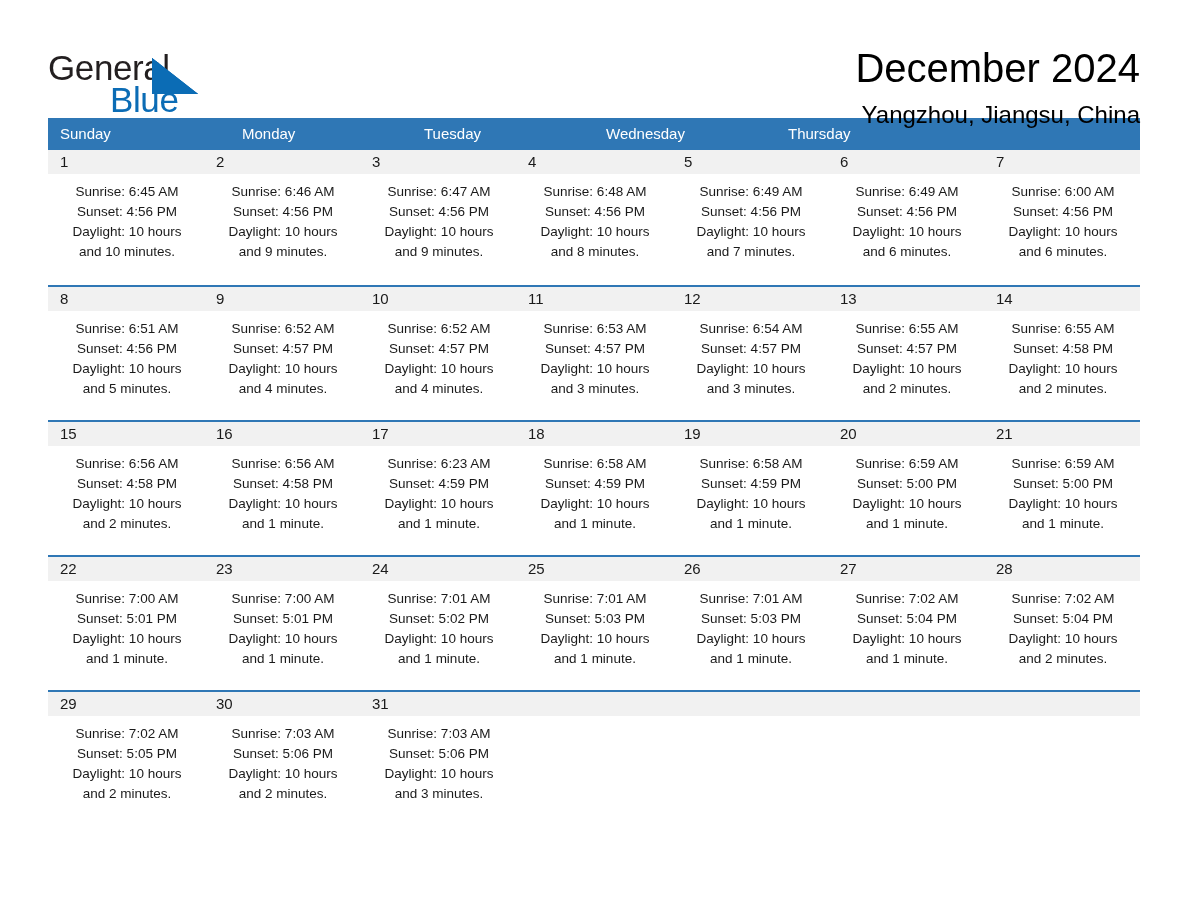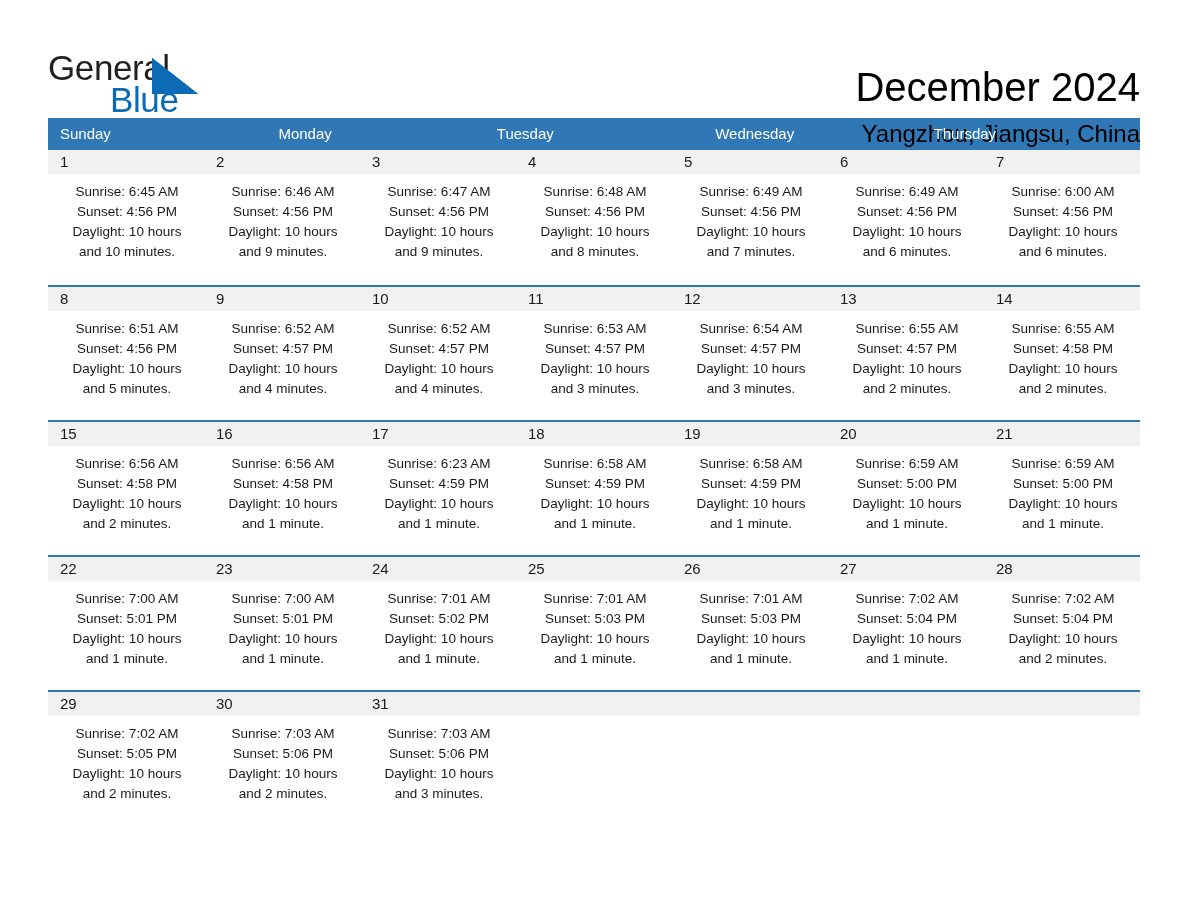--- a/index.html
+++ b/index.html
@@ -57,21 +57,20 @@
     position: absolute;
     left: 104px;
     top: 16px;
     width: 46px;
     height: 36px;
   }
 
   .title-block {
     text-align: right;
     padding-top: 2px;
-    margin-top: 19px;
   }
   .cal-title {
     font-size: 40px;
     line-height: 48px;
     font-weight: 400;
     color: #000000;
     white-space: nowrap;
   }
   .cal-subtitle {
     font-size: 24px;
@@ -82,21 +81,21 @@
     white-space: nowrap;
   }
 
   
   .calendar {
     width: 1092px;
     margin-top: 8px;
   }
   .weekday-row {
     display: grid;
-    grid-template-columns: repeat(5, 1fr);
+    grid-template-columns: repeat(6, 1fr);
     background: #2f77b5;
     height: 32px;
   }
   .weekday {
     color: #ffffff;
     font-size: 15px;
     line-height: 32px;
     padding-left: 12px;
     white-space: nowrap;
   }

